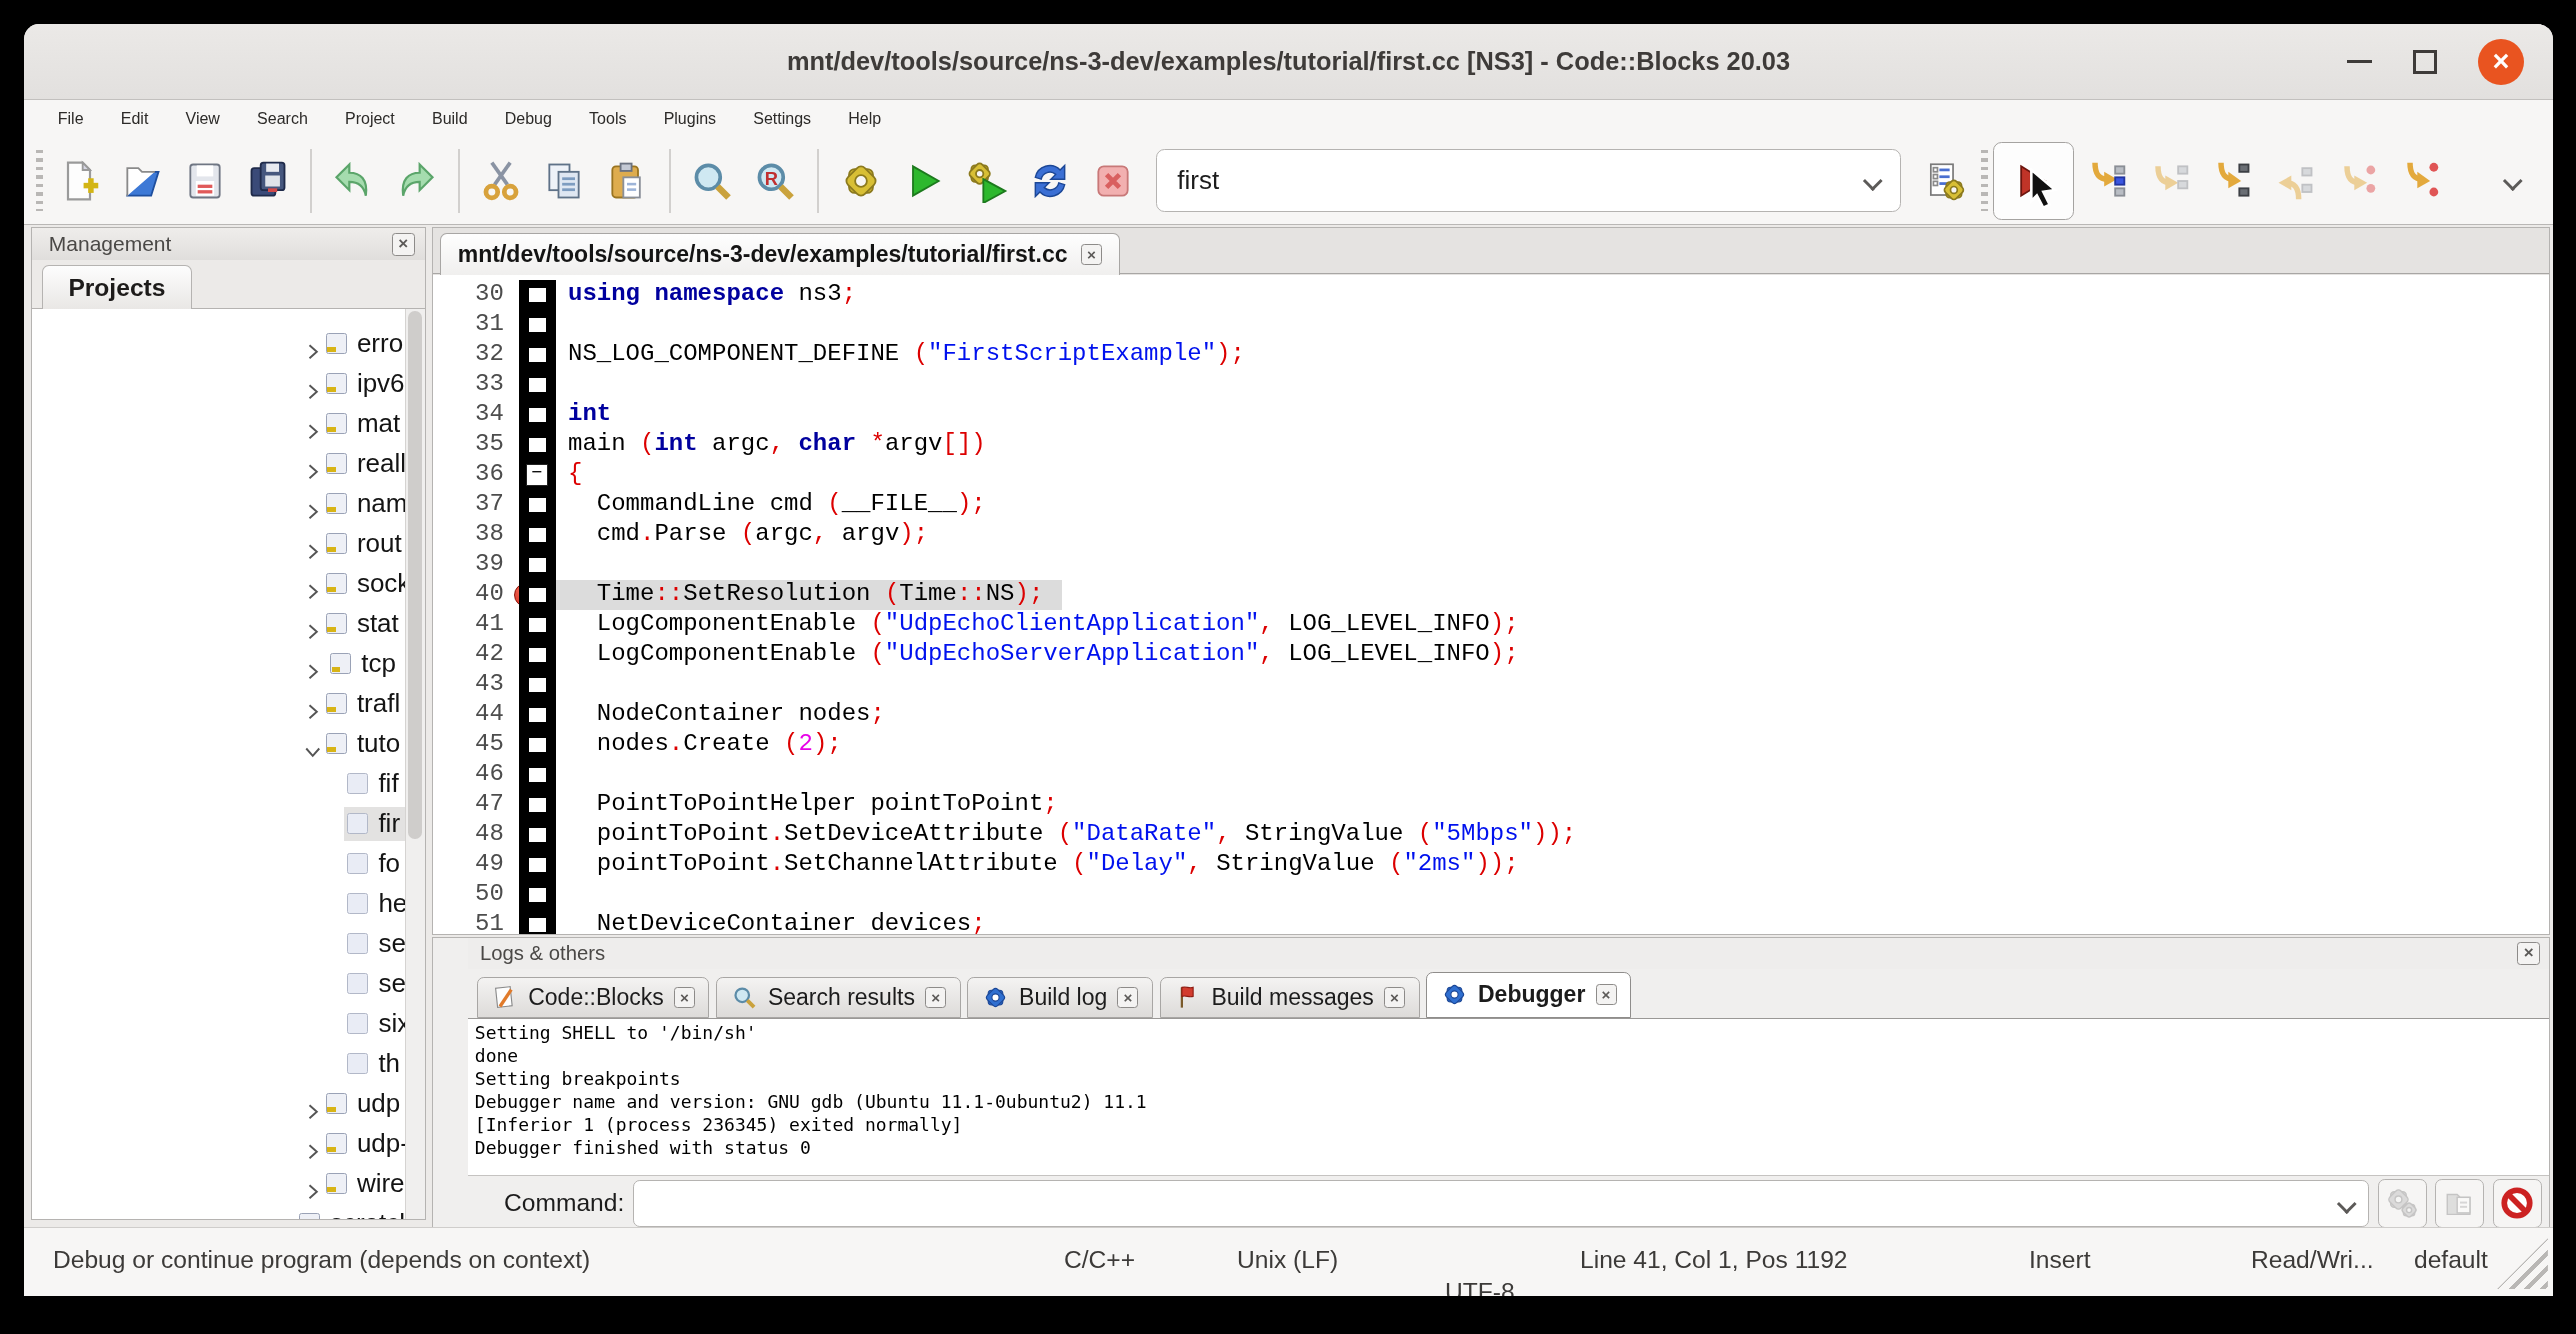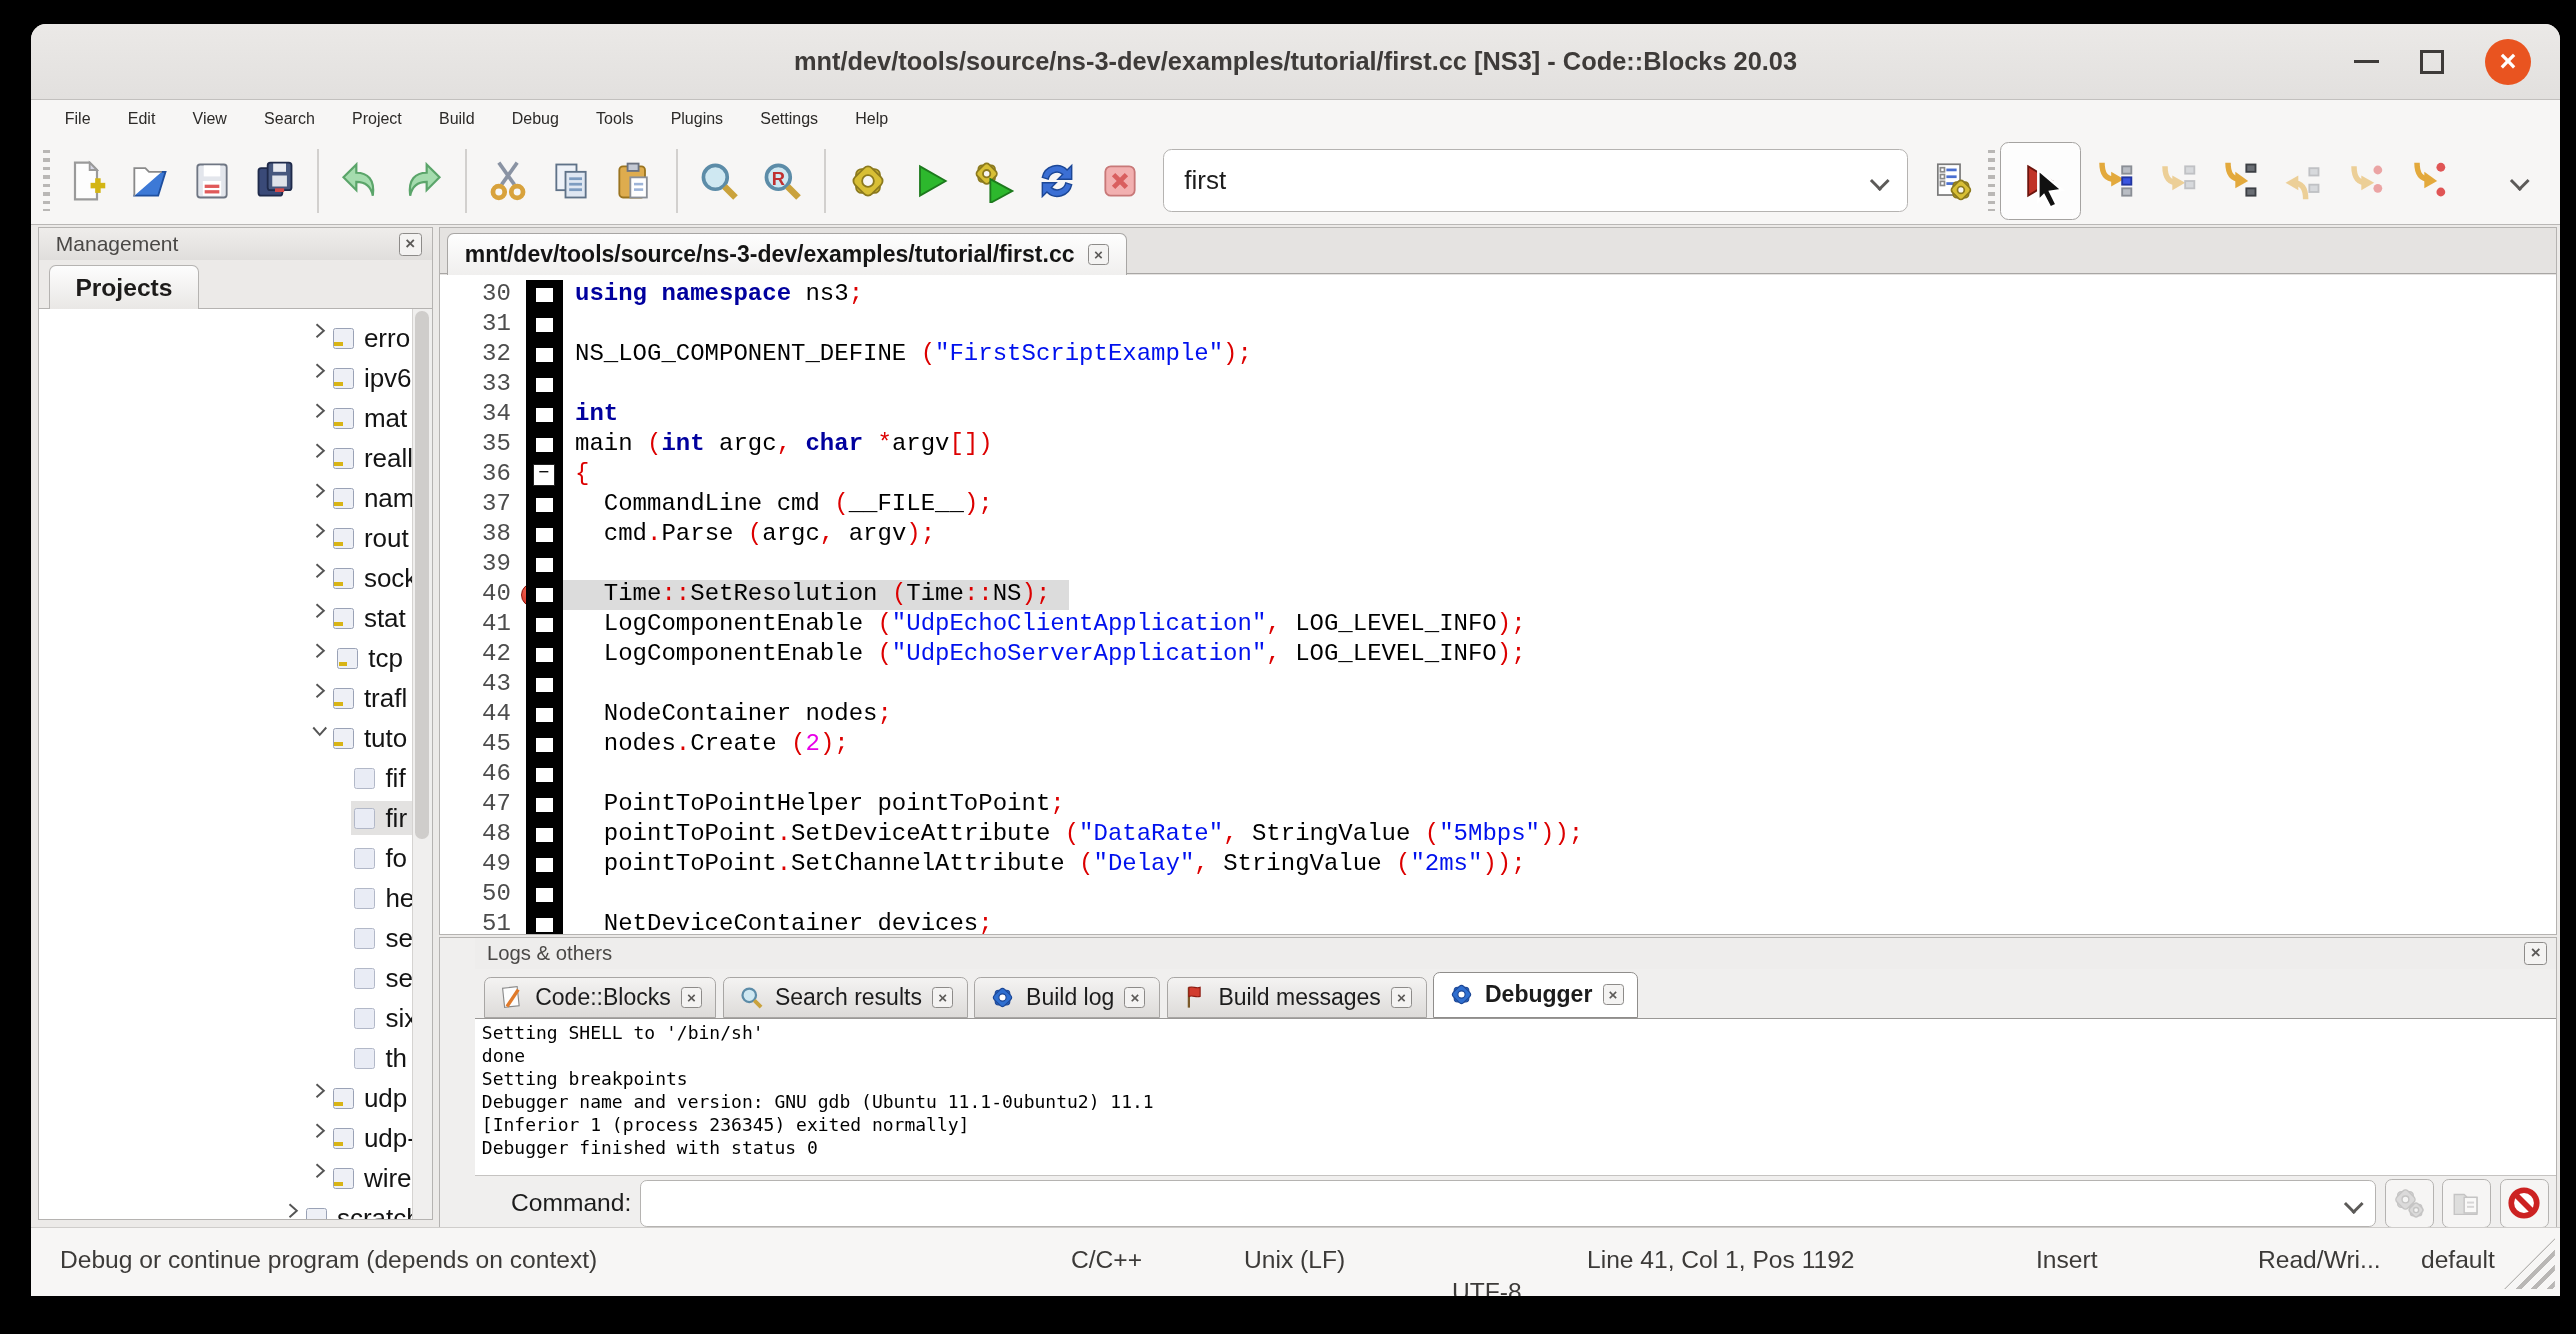--- a/index.html
+++ b/index.html
@@ -1,17 +1,17 @@
 <!DOCTYPE html>
 <html style="font-size:13.5px"><head>
 <meta charset="utf-8">
 <style>
   * { box-sizing: border-box; margin: 0; padding: 0; }
   html,body { width:2576px; height:1335px; background:#000; font-family:"Liberation Sans",sans-serif; }
-  #window { position:absolute; left:31px; top:24px; width:2529px; height:1272px;
+  #window { position:absolute; left:24px; top:24px; width:2529px; height:1272px;
             background:#eceae8; border-radius:15.2px 15.2px 0 0; overflow:hidden; }
 
   
   #titlebar { position:relative; height:76px; background:linear-gradient(#ebe9e7,#e2e0de);
               border-bottom:0.8px solid #c2c0be; display:flex; align-items:center; justify-content:center; }
   #title-text { font-size:25.4px; font-weight:bold; color:#3e3b39; }
   .win-controls { position:absolute; right:29px; top:0; height:100%; display:flex; align-items:center; gap:41px; }
   .win-min { width:25.4px; height:3.4px; background:#3e3b39; }
   .win-max { width:24px; height:24px; border:3.4px solid #3e3b39; background:transparent; }
   .win-close { width:46px; height:46px; border-radius:50%; background:#e95420; color:#fff;
@@ -46,21 +46,21 @@
   #mgmt-header { height:32px; display:flex; align-items:center; padding:0 10.2px 0 17px;
                  background:linear-gradient(#efedeb,#e0dedc); font-size:21px; color:#4a4846; }
   .close-box { margin-left:auto; width:23px; height:23px; border:1.7px solid #8d8b89; border-radius:3.4px;
                color:#5c5a58; font-size:17px; font-weight:bold; display:flex; align-items:center; justify-content:center; background:#f4f3f2; }
   #mgmt-tabrow { height:49px; border-bottom:1.7px solid #b5b3b1; padding:5.1px 0 0 10.2px; }
   #projects-tab { display:inline-flex; align-items:center; height:44px; padding:0 25.4px;
                   background:linear-gradient(#fdfdfd,#e9e7e5); border:1.7px solid #b5b3b1; border-bottom:none;
                   border-radius:6.8px 6.8px 0 0; font-size:24.6px; font-weight:bold; color:#1d1b1a; }
   #tree-wrap { flex:1; background:#fff; position:relative; overflow:hidden; }
   #tree { position:absolute; inset:0; right:20.3px; overflow:hidden; padding-top:12px; }
-  .tree-row { height:40px; display:flex; align-items:flex-start; font-size:26px; color:#141414; white-space:nowrap; }
+  .tree-row { height:40px; display:flex; align-items:flex-end; font-size:26px; color:#141414; white-space:nowrap; }
   .tree-row.lvl1 { padding-left:244px; } .tree-row.lvl2 { padding-left:271px; } .tree-row.lvl3 { padding-left:312px; }
   .tree-row .tw { width:30.5px; display:inline-flex; }
   .ticon { width:21px; height:21px; margin:0 10.2px 0 3.4px; flex:none; border-radius:2.5px; }
   .ticon.folder { background:#eef0f6; border:1.7px solid #9aa2b6; position:relative; }
   .ticon.folder::after { content:""; position:absolute; left:0.8px; bottom:1.7px; width:8.5px; height:4.2px; background:#d8b416; }
   .ticon.file { background:#e9ecf5; border:1.7px solid #b2b8c8; }
   .tree-row.sel .sel-span { background:#e3e2e1; }
   .sel-span { display:inline-flex; align-items:center; padding:1.7px 8.5px 1.7px 0; }
   #tree-scroll { position:absolute; right:0; top:0; bottom:0; width:20.3px; background:#f0efee; border-left:0.8px solid #d5d3d1; }
   #tree-thumb { position:absolute; left:2.5px; right:2.5px; top:1.7px; height:58%; background:#cfcdcb; border-radius:6.8px; }

